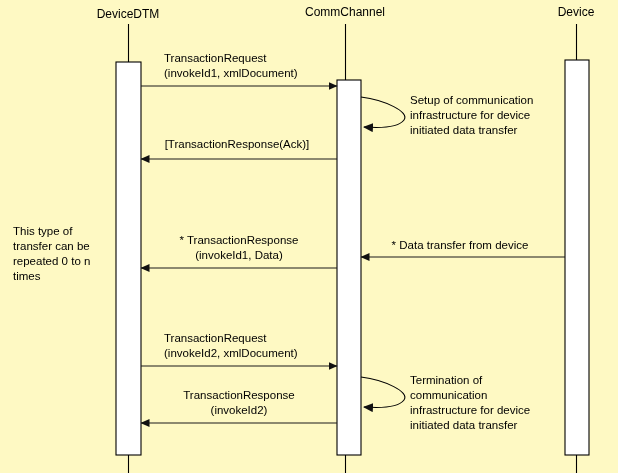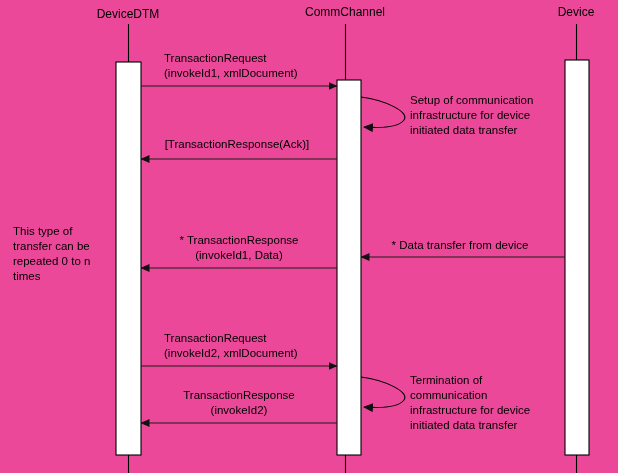--- a/index.html
+++ b/index.html
@@ -9,21 +9,21 @@
   }
   body {
     font-family: "Liberation Sans", sans-serif;
     color: #000000;
   }
   #diagram-root {
     position: relative;
     width: 618px;
     height: 473px;
     overflow: hidden;
-    background: #ec4899;
+    background: #fef9c3;
   }
   #diagram-svg {
     position: absolute;
     left: 0;
     top: 0;
     width: 618px;
     height: 473px;
   }
   .lbl-head {
     font-family: "Liberation Sans", sans-serif;

